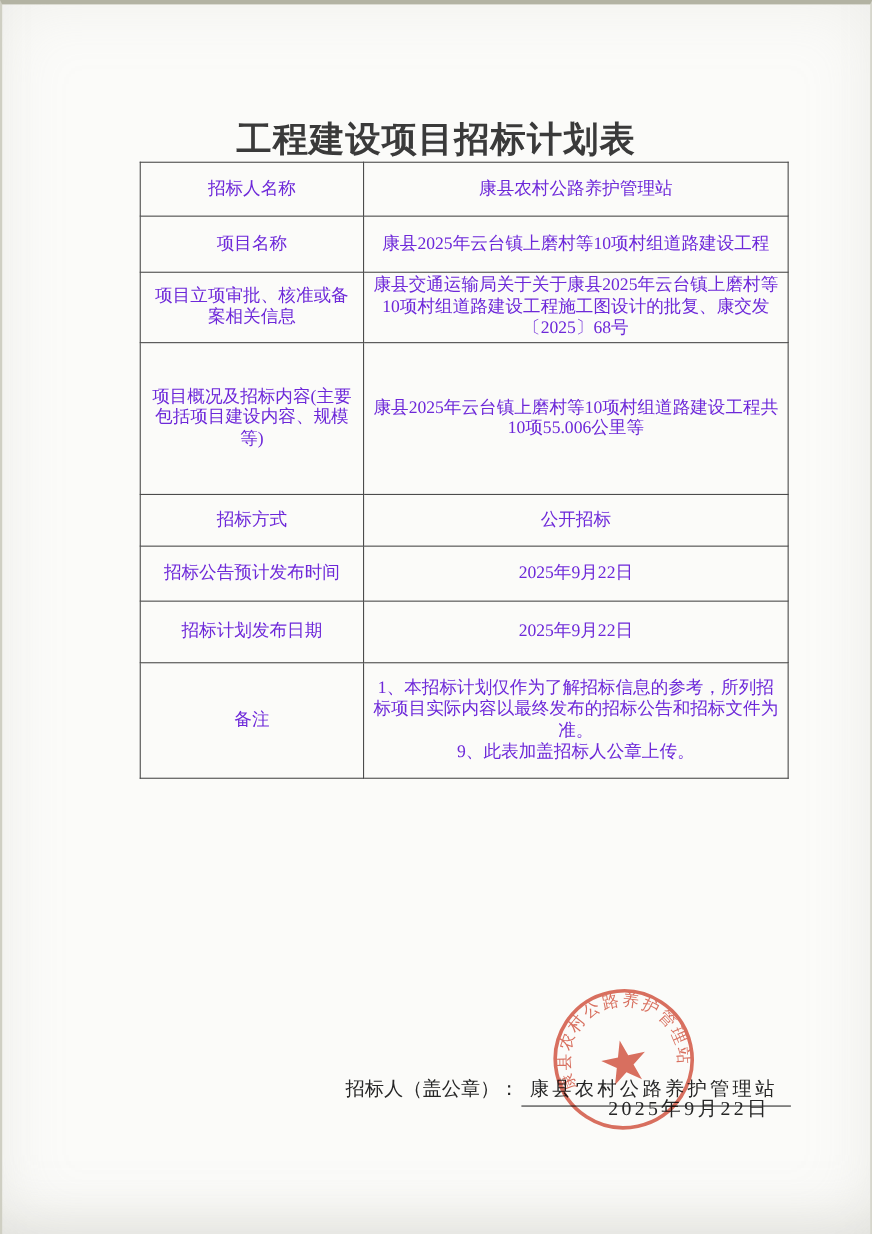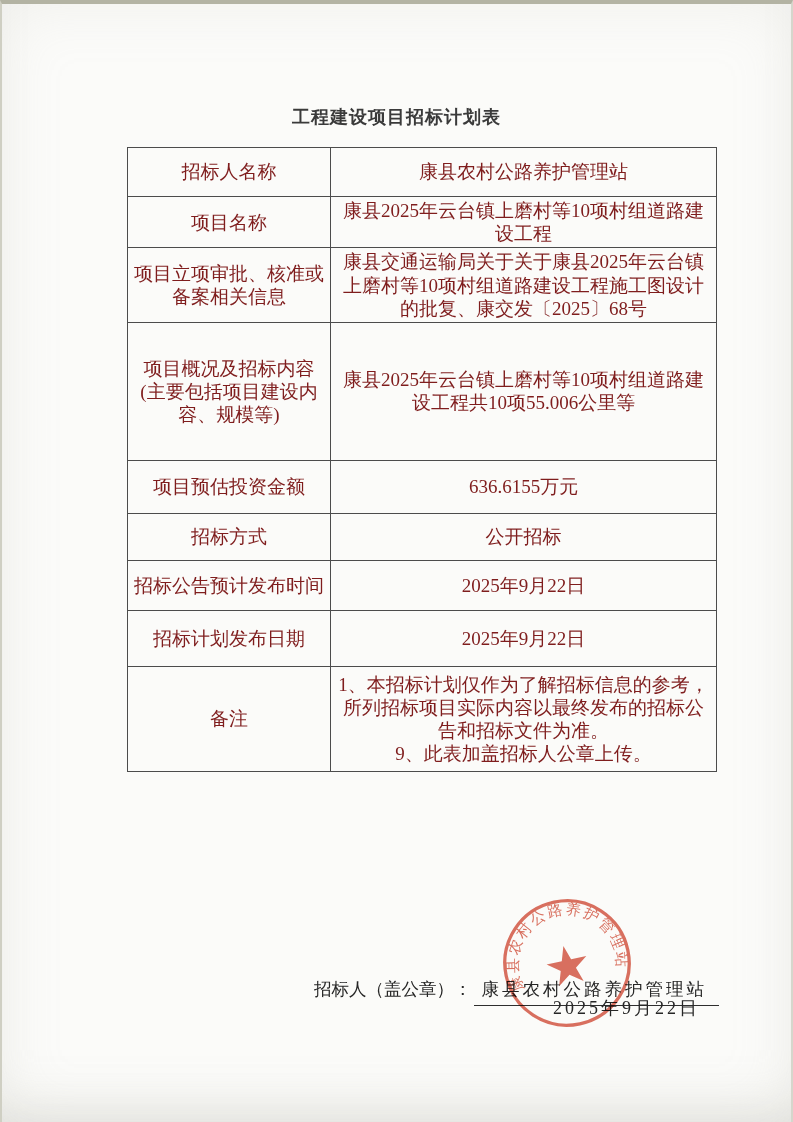--- a/index.html
+++ b/index.html
@@ -23,42 +23,42 @@
     box-shadow: inset 0 0 60px rgba(190,190,175,0.18),
                 inset 0 -40px 60px -40px rgba(170,170,158,0.35);
   }
   .doc-title {
     position: absolute;
     top: 101px;
     left: 0;
     width: 100%;
     margin: 0;
     text-align: center;
-    font-size: 18px;
+    font-size: 32px;
     font-weight: bold;
     letter-spacing: 1px;
     color: #3a3a3a;
   }
   table.bid-table {
     position: absolute;
     left: 125px;
     top: 143px;
     width: 563px;
     border-collapse: collapse;
     table-layout: fixed;
   }
   table.bid-table td {
     border: 1.6px solid #4c4c4c;
-    font-size: 19px;
+    font-size: 16px;
     line-height: 1.22;
     text-align: center;
     vertical-align: middle;
     padding: 2px 6px;
     word-break: break-all;
-    color: #7f1d1d;
+    color: #6d28d9;
   }
   td.cell-label { width: 190px; padding: 2px 10px; }
   td.cell-value { width: 373px; }
   tr.r-1  { height: 49px; }
   tr.r-2  { height: 51px; }
   tr.r-3  { height: 49px; }
   tr.r-4  { height: 60px; }
   tr.r-5  { height: 138px; }
   tr.r-6  { height: 50px; }
   tr.r-7  { height: 53px; }
@@ -128,24 +128,20 @@
         <td class="cell-value">康县2025年云台镇上磨村等10项村组道路建设工程</td>
       </tr>
       <tr class="r-4">
         <td class="cell-label">项目立项审批、核准或备案相关信息</td>
         <td class="cell-value">康县交通运输局关于关于康县2025年云台镇上磨村等10项村组道路建设工程施工图设计的批复、康交发〔2025〕68号</td>
       </tr>
       <tr class="r-5">
         <td class="cell-label">项目概况及招标内容(主要包括项目建设内容、规模等)</td>
         <td class="cell-value">康县2025年云台镇上磨村等10项村组道路建设工程共10项55.006公里等</td>
       </tr>
-      <tr class="r-7">
-        <td class="cell-label">项目预估投资金额</td>
-        <td class="cell-value">636.6155万元</td>
-      </tr>
       <tr class="r-9">
         <td class="cell-label">招标方式</td>
         <td class="cell-value">公开招标</td>
       </tr>
       <tr class="r-10">
         <td class="cell-label">招标公告预计发布时间</td>
         <td class="cell-value">2025年9月22日</td>
       </tr>
       <tr class="r-11">
         <td class="cell-label">招标计划发布日期</td>

